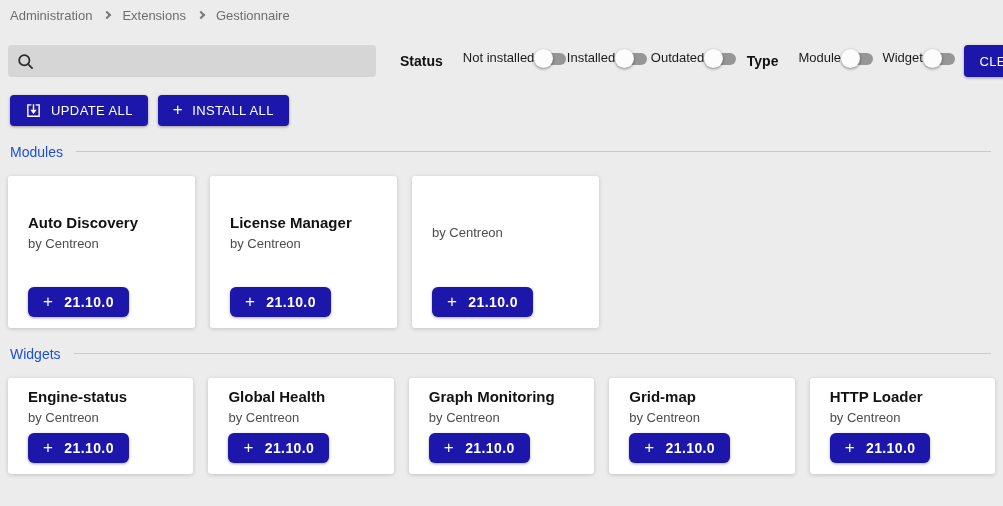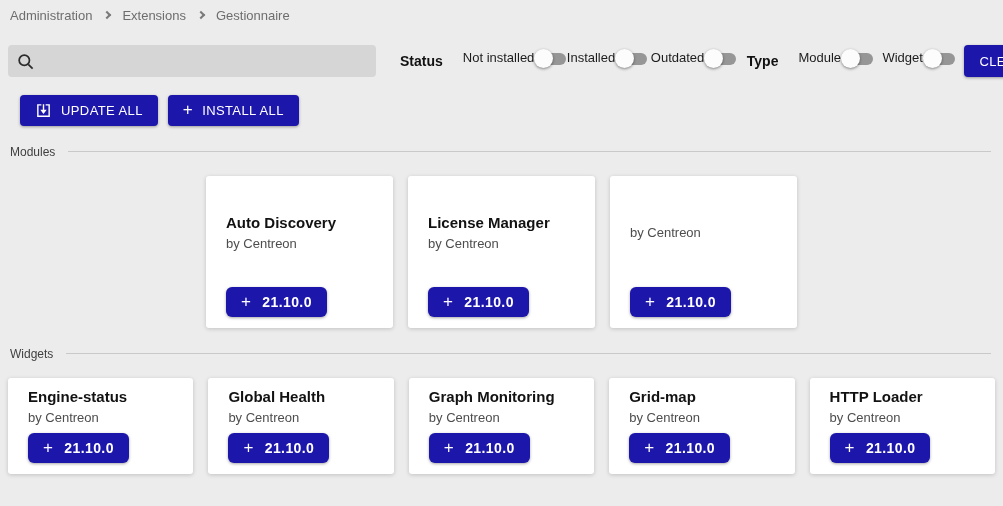--- a/index.html
+++ b/index.html
@@ -29,30 +29,30 @@
   .toggle-block.narrow { min-width:64px; }
   .toggle-label { font-size:13px; color:#1c1c1c; white-space:nowrap; }
   .switch { position:relative; width:34px; height:20px; margin-top:2px; }
   .track { position:absolute; left:2px; top:5px; width:30px; height:12px; border-radius:7px; background:#969696; }
   .knob { position:absolute; left:0; top:1px; width:19px; height:19px; border-radius:50%; background:#fcfcfc; box-shadow:0 1px 3px rgba(0,0,0,.45); }
 
   .btn { border:none; cursor:pointer; background:var(--primary); color:#fff; font-family:"Liberation Sans",sans-serif; border-radius:4px; box-shadow:0 1px 3px rgba(0,0,0,.35); display:inline-flex; align-items:center; justify-content:center; letter-spacing:.4px; }
   .btn-clear { margin-left:18px; height:32px; padding:0 15px; font-size:13px; font-weight:500; }
 
   
-  .actions-row { display:flex; gap:10px; margin-top:17px; margin-left:12px; }
+  .actions-row { display:flex; gap:10px; margin-top:17px; margin-left:2px; }
   .btn-action { height:31px; padding:0 15px; font-size:13px; font-weight:500; gap:9px; }
   .btn-action svg { flex:none; }
   .plus-glyph { font-size:17px; font-weight:400; line-height:1; transform:translateY(-1px); }
 
   
   .section-header { display:flex; align-items:center; gap:13px; margin-top:17px; height:17px; }
-  .section-title { font-size:12px; color:#404040; white-space:nowrap; padding-left:2px; }
+  .section-title { font-size:14px; color:#1d4ed8; white-space:nowrap; padding-left:2px; }
   .rule { flex:1; height:1px; background:#c9c9c9; margin-right:4px; }
-  .card-grid { display:flex; gap:15px; margin-top:16px;justify-content:center; }
+  .card-grid { display:flex; gap:15px; margin-top:16px; }
   .card { width:187px; background:#fff; border-radius:3px; box-shadow:0 1px 4px rgba(0,0,0,.18); display:flex; flex-direction:column; overflow:hidden; }
   .sec-0 .card { height:152px; }
   .sec-1 .card { height:96px; }
   .card-body { flex:1; display:flex; flex-direction:column; justify-content:center; padding:0 20px; }
   .card-title { font-size:15px; font-weight:bold; color:#121212; line-height:1.45; }
   .card-author { font-size:13px; color:#4d4d4d; margin-top:2px; }
   .btn-version { margin:0 0 11px 20px; align-self:flex-start; height:30px; padding:0 15px; border-radius:6px; font-size:14px; font-weight:bold; gap:11px; }
   .license-banner { background:var(--danger); color:#fff; font-size:13px; font-weight:bold; text-align:center; padding:4px 0 5px 0; width:100%; }
 </style>
 </head>

